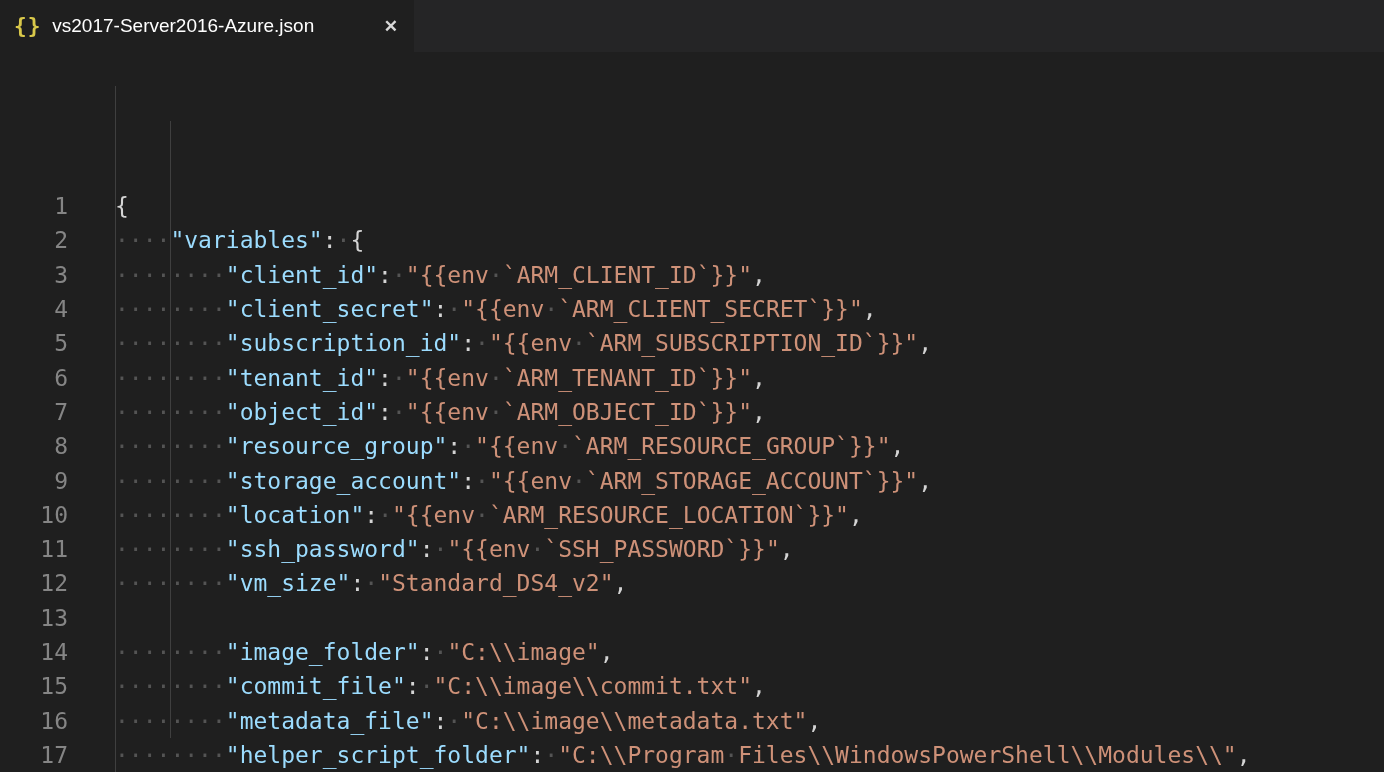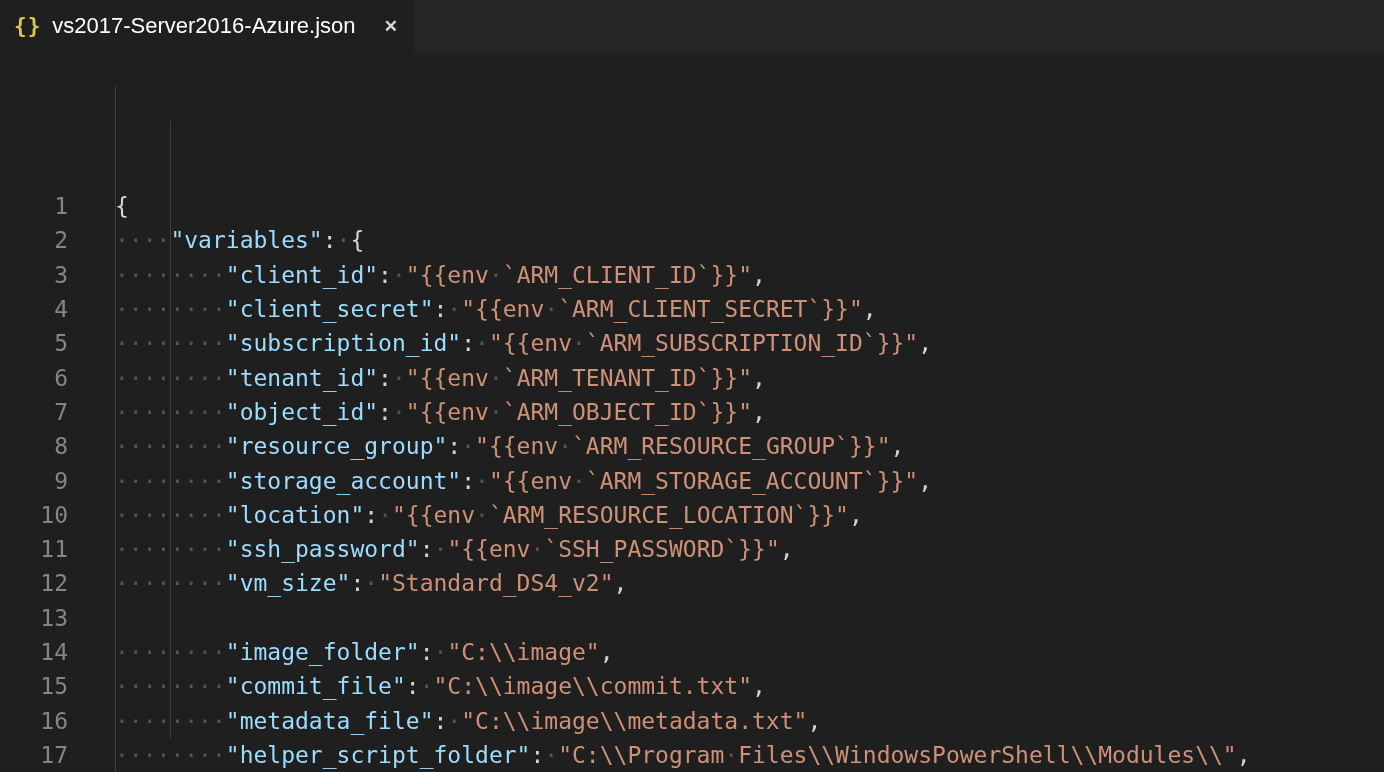--- a/index.html
+++ b/index.html
@@ -4,21 +4,21 @@
 <style>
   html,body{margin:0;padding:0;background:#1f1f1f;}
   .window{position:relative;width:1384px;height:772px;background:#1f1f1f;overflow:hidden;}
 
   
   .tabbar{height:52px;background:#252526;display:flex;align-items:stretch;}
   .tab{width:414px;box-sizing:border-box;background:#1f1f1f;display:flex;align-items:center;
        padding:0 16px 0 14px;font-family:"Liberation Sans",sans-serif;cursor:pointer;}
   .tab-icon{color:#d9c84a;font-family:"DejaVu Sans Mono",monospace;font-size:21px;font-weight:bold;
             letter-spacing:1px;flex:none;}
-  .tab-title{color:#ffffff;font-size:22px;margin-left:11px;white-space:nowrap;}
+  .tab-title{color:#ffffff;font-size:19px;margin-left:11px;white-space:nowrap;}
   .tab-close{color:#d8d8d8;font-size:17px;font-weight:bold;margin-left:auto;line-height:1;}
 
   
   .editor{position:relative;height:720px;background:#1f1f1f;
           font-family:"DejaVu Sans Mono",monospace;font-size:23px;line-height:34.3px;
           white-space:pre;cursor:text;}
   .line{display:flex;height:34.3px;}
   .ln{flex:none;width:68px;text-align:right;color:#858585;user-select:none;}
   .code{margin-left:47px;}
   .tk-key{color:#9cdcfe;}

